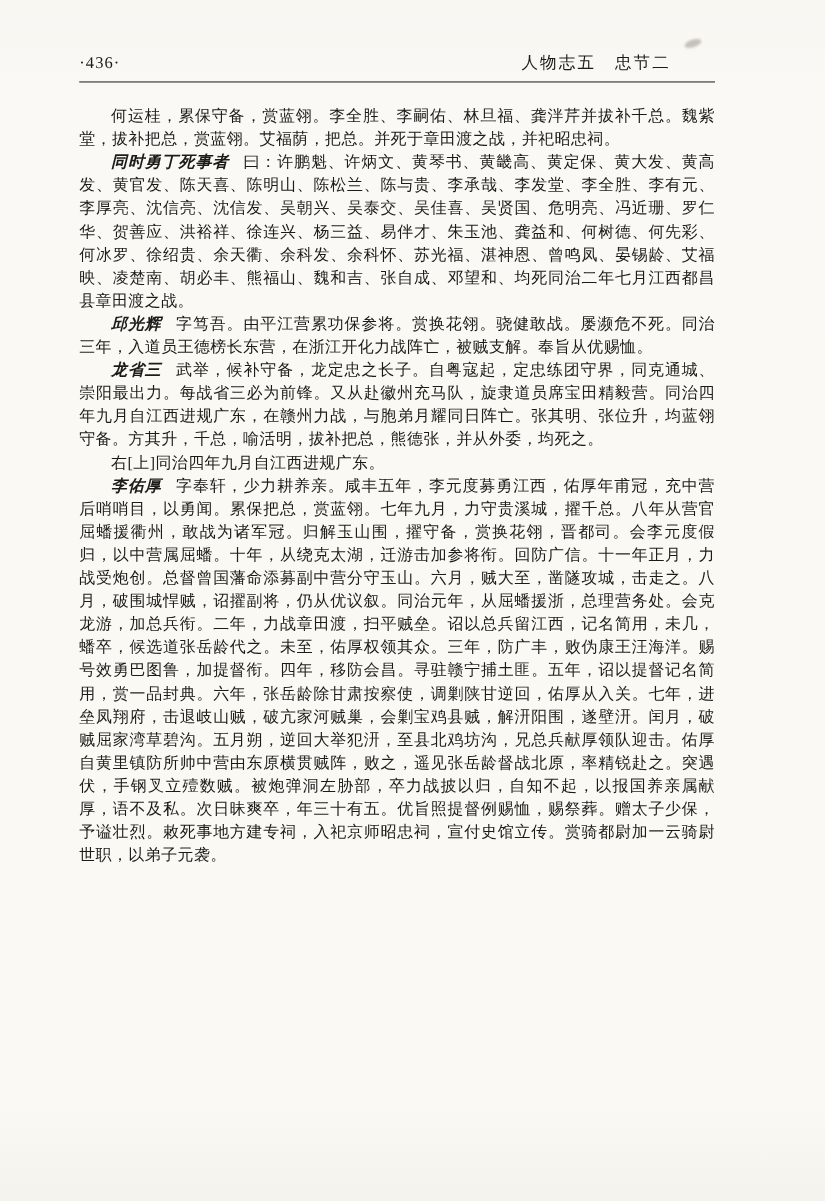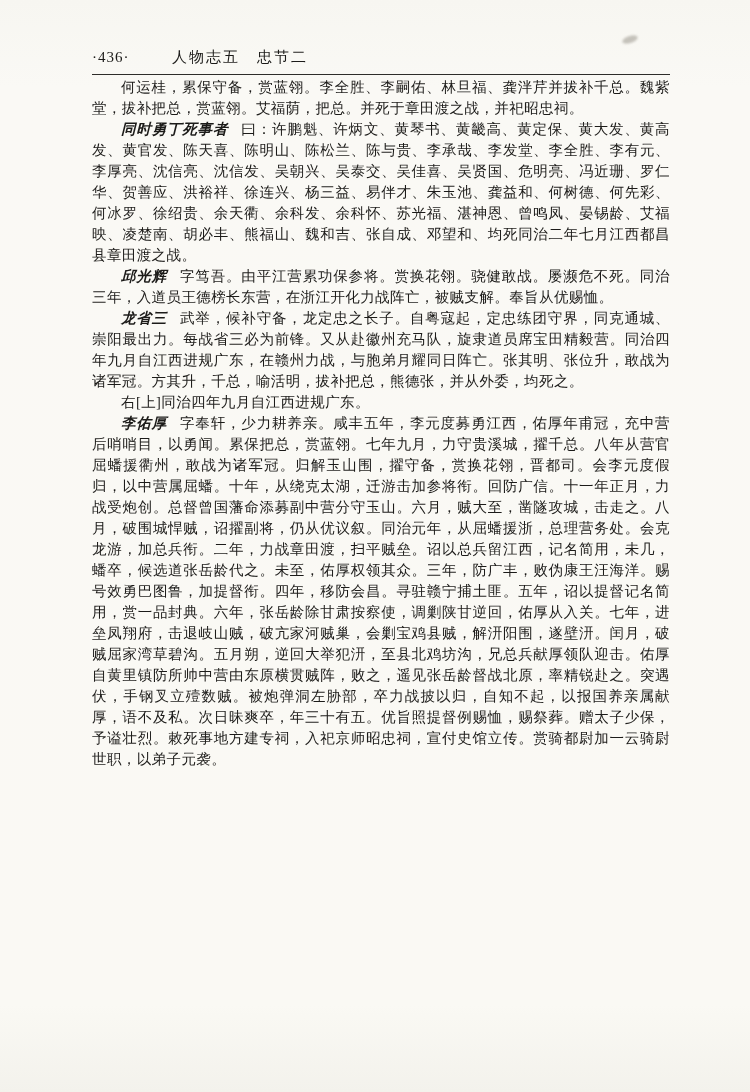--- a/index.html
+++ b/index.html
@@ -20,42 +20,42 @@
     top: 36px; right: 112px;
     width: 16px; height: 7px;
     background: #9a968c;
     border-radius: 50%;
     transform: rotate(-18deg);
     opacity: .55;
     filter: blur(1px);
   }
   .content {
     position: absolute;
-    left: 92px; top: 48px;
+    left: 72px; top: 48px;
     width: 578px;
   }
   .page-header {
     display: flex;
     align-items: baseline;
     font-size: 15px;
     padding-bottom: 7px;
     border-bottom: 1.5px solid #2e2d2a;
   }
   .page-number {
     letter-spacing: 1px;
     min-width: 120px;
   }
   .page-title {
     flex: 1;
-    text-align: left;
+    text-align: right;
     letter-spacing: 2px;
     transform: translateX(-40px);
   }
   .body-text {
-    margin-top: 2px;
+    margin-top: 21px;
     font-size: 14.5px;
     line-height: 21px;
     text-align: justify;
     letter-spacing: 0.4px;
   }
   .body-text p {
     text-indent: 2em;
   }
   .lead {
     font-weight: bold;
@@ -81,21 +81,21 @@
       <p>
         <span>何运桂，累保守备，赏蓝翎。李全胜、李嗣佑、林旦福、龚泮芹并拔补千总。魏紫堂，拔补把总，赏蓝翎。艾福荫，把总。并死于章田渡之战，并祀昭忠祠。</span>
       </p>
       <p>
         <span class="lead">同时勇丁死事者</span><span>曰：许鹏魁、许炳文、黄琴书、黄畿高、黄定保、黄大发、黄高发、黄官发、陈天喜、陈明山、陈松兰、陈与贵、李承哉、李发堂、李全胜、李有元、李厚亮、沈信亮、沈信发、吴朝兴、吴泰交、吴佳喜、吴贤国、危明亮、冯近珊、罗仁华、贺善应、洪裕祥、徐连兴、杨三益、易伴才、朱玉池、龚益和、何树德、何先彩、何冰罗、徐绍贵、余天衢、余科发、余科怀、苏光福、湛神恩、曾鸣凤、晏锡龄、艾福映、凌楚南、胡必丰、熊福山、魏和吉、张自成、邓望和、均死同治二年七月江西都昌县章田渡之战。</span>
       </p>
       <p>
         <span class="lead">邱光辉</span><span>字笃吾。由平江营累功保参将。赏换花翎。骁健敢战。屡濒危不死。同治三年，入道员王德榜长东营，在浙江开化力战阵亡，被贼支解。奉旨从优赐恤。</span>
       </p>
       <p>
-        <span class="lead">龙省三</span><span>武举，候补守备，龙定忠之长子。自粤寇起，定忠练团守界，同克通城、崇阳最出力。每战省三必为前锋。又从赴徽州充马队，旋隶道员席宝田精毅营。同治四年九月自江西进规广东，在赣州力战，与胞弟月耀同日阵亡。张其明、张位升，敢战为诸军冠。方其升，千总，喻活明，拔补把总，熊德张，并从外委，均死之。</span>
+        <span class="lead">龙省三</span><span>武举，候补守备，龙定忠之长子。自粤寇起，定忠练团守界，同克通城、崇阳最出力。每战省三必为前锋。又从赴徽州充马队，旋隶道员席宝田精毅营。同治四年九月自江西进规广东，在赣州力战，与胞弟月耀同日阵亡。张其明、张位升，均蓝翎守备。方其升，千总，喻活明，拔补把总，熊德张，并从外委，均死之。</span>
       </p>
       <p>
         <span>右[上]同治四年九月自江西进规广东。</span>
       </p>
       <p>
         <span class="lead">李佑厚</span><span>字奉轩，少力耕养亲。咸丰五年，李元度募勇江西，佑厚年甫冠，充中营后哨哨目，以勇闻。累保把总，赏蓝翎。七年九月，力守贵溪城，擢千总。八年从营官屈蟠援衢州，敢战为诸军冠。归解玉山围，擢守备，赏换花翎，晋都司。会李元度假归，以中营属屈蟠。十年，从绕克太湖，迁游击加参将衔。回防广信。十一年正月，力战受炮创。总督曾国藩命添募副中营分守玉山。六月，贼大至，凿隧攻城，击走之。八月，破围城悍贼，诏擢副将，仍从优议叙。同治元年，从屈蟠援浙，总理营务处。会克龙游，加总兵衔。二年，力战章田渡，扫平贼垒。诏以总兵留江西，记名简用，未几，蟠卒，候选道张岳龄代之。未至，佑厚权领其众。三年，防广丰，败伪康王汪海洋。赐号效勇巴图鲁，加提督衔。四年，移防会昌。寻驻赣宁捕土匪。五年，诏以提督记名简用，赏一品封典。六年，张岳龄除甘肃按察使，调剿陕甘逆回，佑厚从入关。七年，进垒凤翔府，击退岐山贼，破亢家河贼巢，会剿宝鸡县贼，解汧阳围，遂壁汧。闰月，破贼屈家湾草碧沟。五月朔，逆回大举犯汧，至县北鸡坊沟，兄总兵献厚领队迎击。佑厚自黄里镇防所帅中营由东原横贯贼阵，败之，遥见张岳龄督战北原，率精锐赴之。突遇伏，手钢叉立殪数贼。被炮弹洞左胁部，卒力战披以归，自知不起，以报国养亲属献厚，语不及私。次日昧爽卒，年三十有五。优旨照提督例赐恤，赐祭葬。赠太子少保，予谥壮烈。敕死事地方建专祠，入祀京师昭忠祠，宣付史馆立传。赏骑都尉加一云骑尉世职，以弟子元袭。</span>
       </p>
     </div>
 
   </div>

